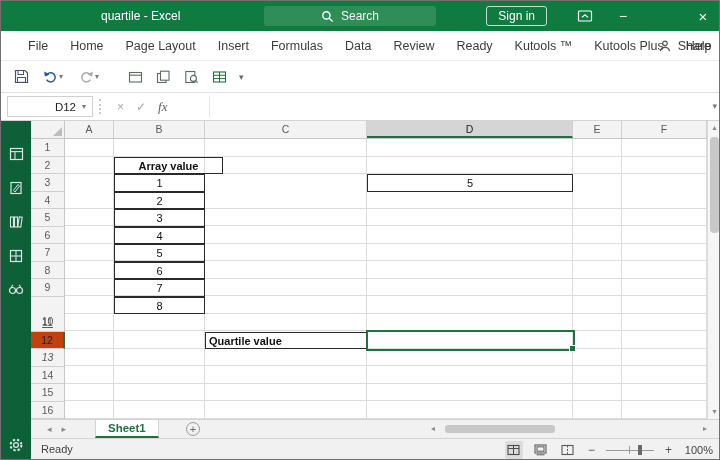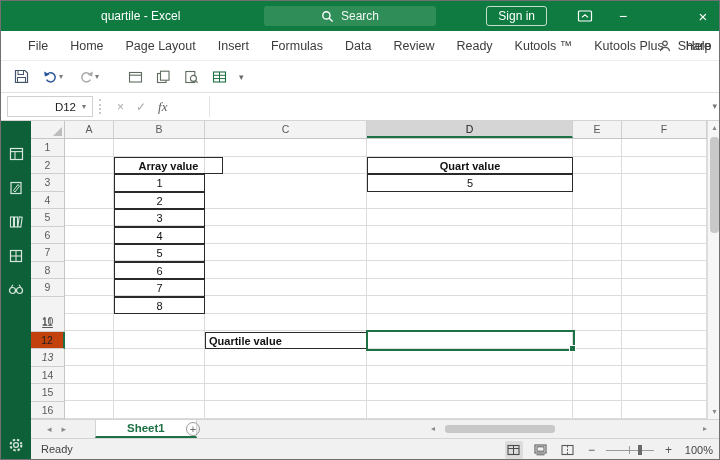--- a/index.html
+++ b/index.html
@@ -71,21 +71,21 @@
   .vscroll{position:absolute;right:0;top:0;width:14px;height:298px;background:#f6f6f6;border-left:1px solid #dcdcdc;box-sizing:border-box;}
   .vs-arrow{position:absolute;left:0;width:13px;height:14px;text-align:center;font-size:8px;color:#8a8a8a;line-height:14px;cursor:pointer;}
   .vs-up{top:0;}
   .vs-down{bottom:0;}
   .vs-thumb{position:absolute;left:2px;top:16px;width:9px;height:96px;background:#c8c8c8;border-radius:4px;cursor:pointer;}
 
   
   .sheetbar{position:absolute;left:30px;top:418px;width:690px;height:19px;background:#f1f1f1;border-top:1px solid #d4d4d4;box-sizing:border-box;}
   .tab-nav{position:absolute;left:16px;top:0;height:18px;display:flex;align-items:center;gap:10px;font-size:9px;color:#8a8a8a;}
   .tab-nav span{cursor:pointer;}
-  .sheet-tab{position:absolute;left:64px;top:0;height:18px;padding:0 31px;background:#fff;border-left:1px solid #d4d4d4;border-right:1px solid #d4d4d4;border-bottom:2px solid #1e7145;box-sizing:border-box;font-size:11.5px;font-weight:700;color:#1e7145;line-height:16px;cursor:pointer;}
+  .sheet-tab{position:absolute;left:64px;top:0;height:18px;padding:0 12px;background:#fff;border-left:1px solid #d4d4d4;border-right:1px solid #d4d4d4;border-bottom:2px solid #1e7145;box-sizing:border-box;font-size:11.5px;font-weight:700;color:#1e7145;line-height:16px;cursor:pointer;}
   .new-sheet{position:absolute;left:155px;top:2px;width:14px;height:14px;border:1px solid #9a9a9a;border-radius:50%;font-size:11px;line-height:12px;text-align:center;color:#6a6a6a;cursor:pointer;box-sizing:border-box;}
   .hscroll{position:absolute;right:14px;top:3px;width:276px;height:12px;}
   .hs-arrow{position:absolute;top:0;font-size:8px;color:#8a8a8a;line-height:12px;cursor:pointer;}
   .hs-left{left:0;}
   .hs-right{right:0;}
   .hs-thumb{position:absolute;left:14px;top:2px;width:110px;height:8px;background:#c8c8c8;border-radius:3px;cursor:pointer;}
 
   
   .statusbar{position:absolute;left:30px;top:437px;width:690px;height:23px;background:#f1f1f1;border-top:1px solid #d4d4d4;box-sizing:border-box;}
   .status-text{position:absolute;left:10px;top:4px;font-size:11px;color:#444;}
@@ -301,21 +301,20 @@
         <div class="vline" style="left: 641px;"></div>
         <div class="cell bold boxed align-center" style="left: 49px; width: 109px; top: 17.5px; height: 17.5px;">Array value</div>
         <div class="cell boxed align-center" style="left: 49px; width: 91px; top: 35px; height: 17.5px;">1</div>
         <div class="cell boxed align-center" style="left: 49px; width: 91px; top: 52.5px; height: 17.5px;">2</div>
         <div class="cell boxed align-center" style="left: 49px; width: 91px; top: 70px; height: 17.5px;">3</div>
         <div class="cell boxed align-center" style="left: 49px; width: 91px; top: 87.5px; height: 17.5px;">4</div>
         <div class="cell boxed align-center" style="left: 49px; width: 91px; top: 105px; height: 17.5px;">5</div>
         <div class="cell boxed align-center" style="left: 49px; width: 91px; top: 122.5px; height: 17.5px;">6</div>
         <div class="cell boxed align-center" style="left: 49px; width: 91px; top: 140px; height: 17.5px;">7</div>
         <div class="cell boxed align-center" style="left: 49px; width: 91px; top: 157.5px; height: 17.5px;">8</div>
-        <div class="cell bold boxed align-center" style="left: 302px; width: 206px; top: 17.5px; height: 17.5px;">Quart value</div>
         <div class="cell boxed align-center" style="left: 302px; width: 206px; top: 35px; height: 17.5px;">5</div>
         <div class="cell bold boxed align-left" style="left: 140px; width: 162px; top: 192.5px; height: 17.5px;">Quartile value</div>
         <div class="selection" style="left: 300.5px; top: 191px; width: 209px; height: 20.5px;">
           <div class="fill-handle"></div>
         </div>
       </div>
     <div class="vscroll">
       <div class="vs-arrow vs-up">▴</div>
       <div class="vs-thumb"></div>
       <div class="vs-arrow vs-down">▾</div>

